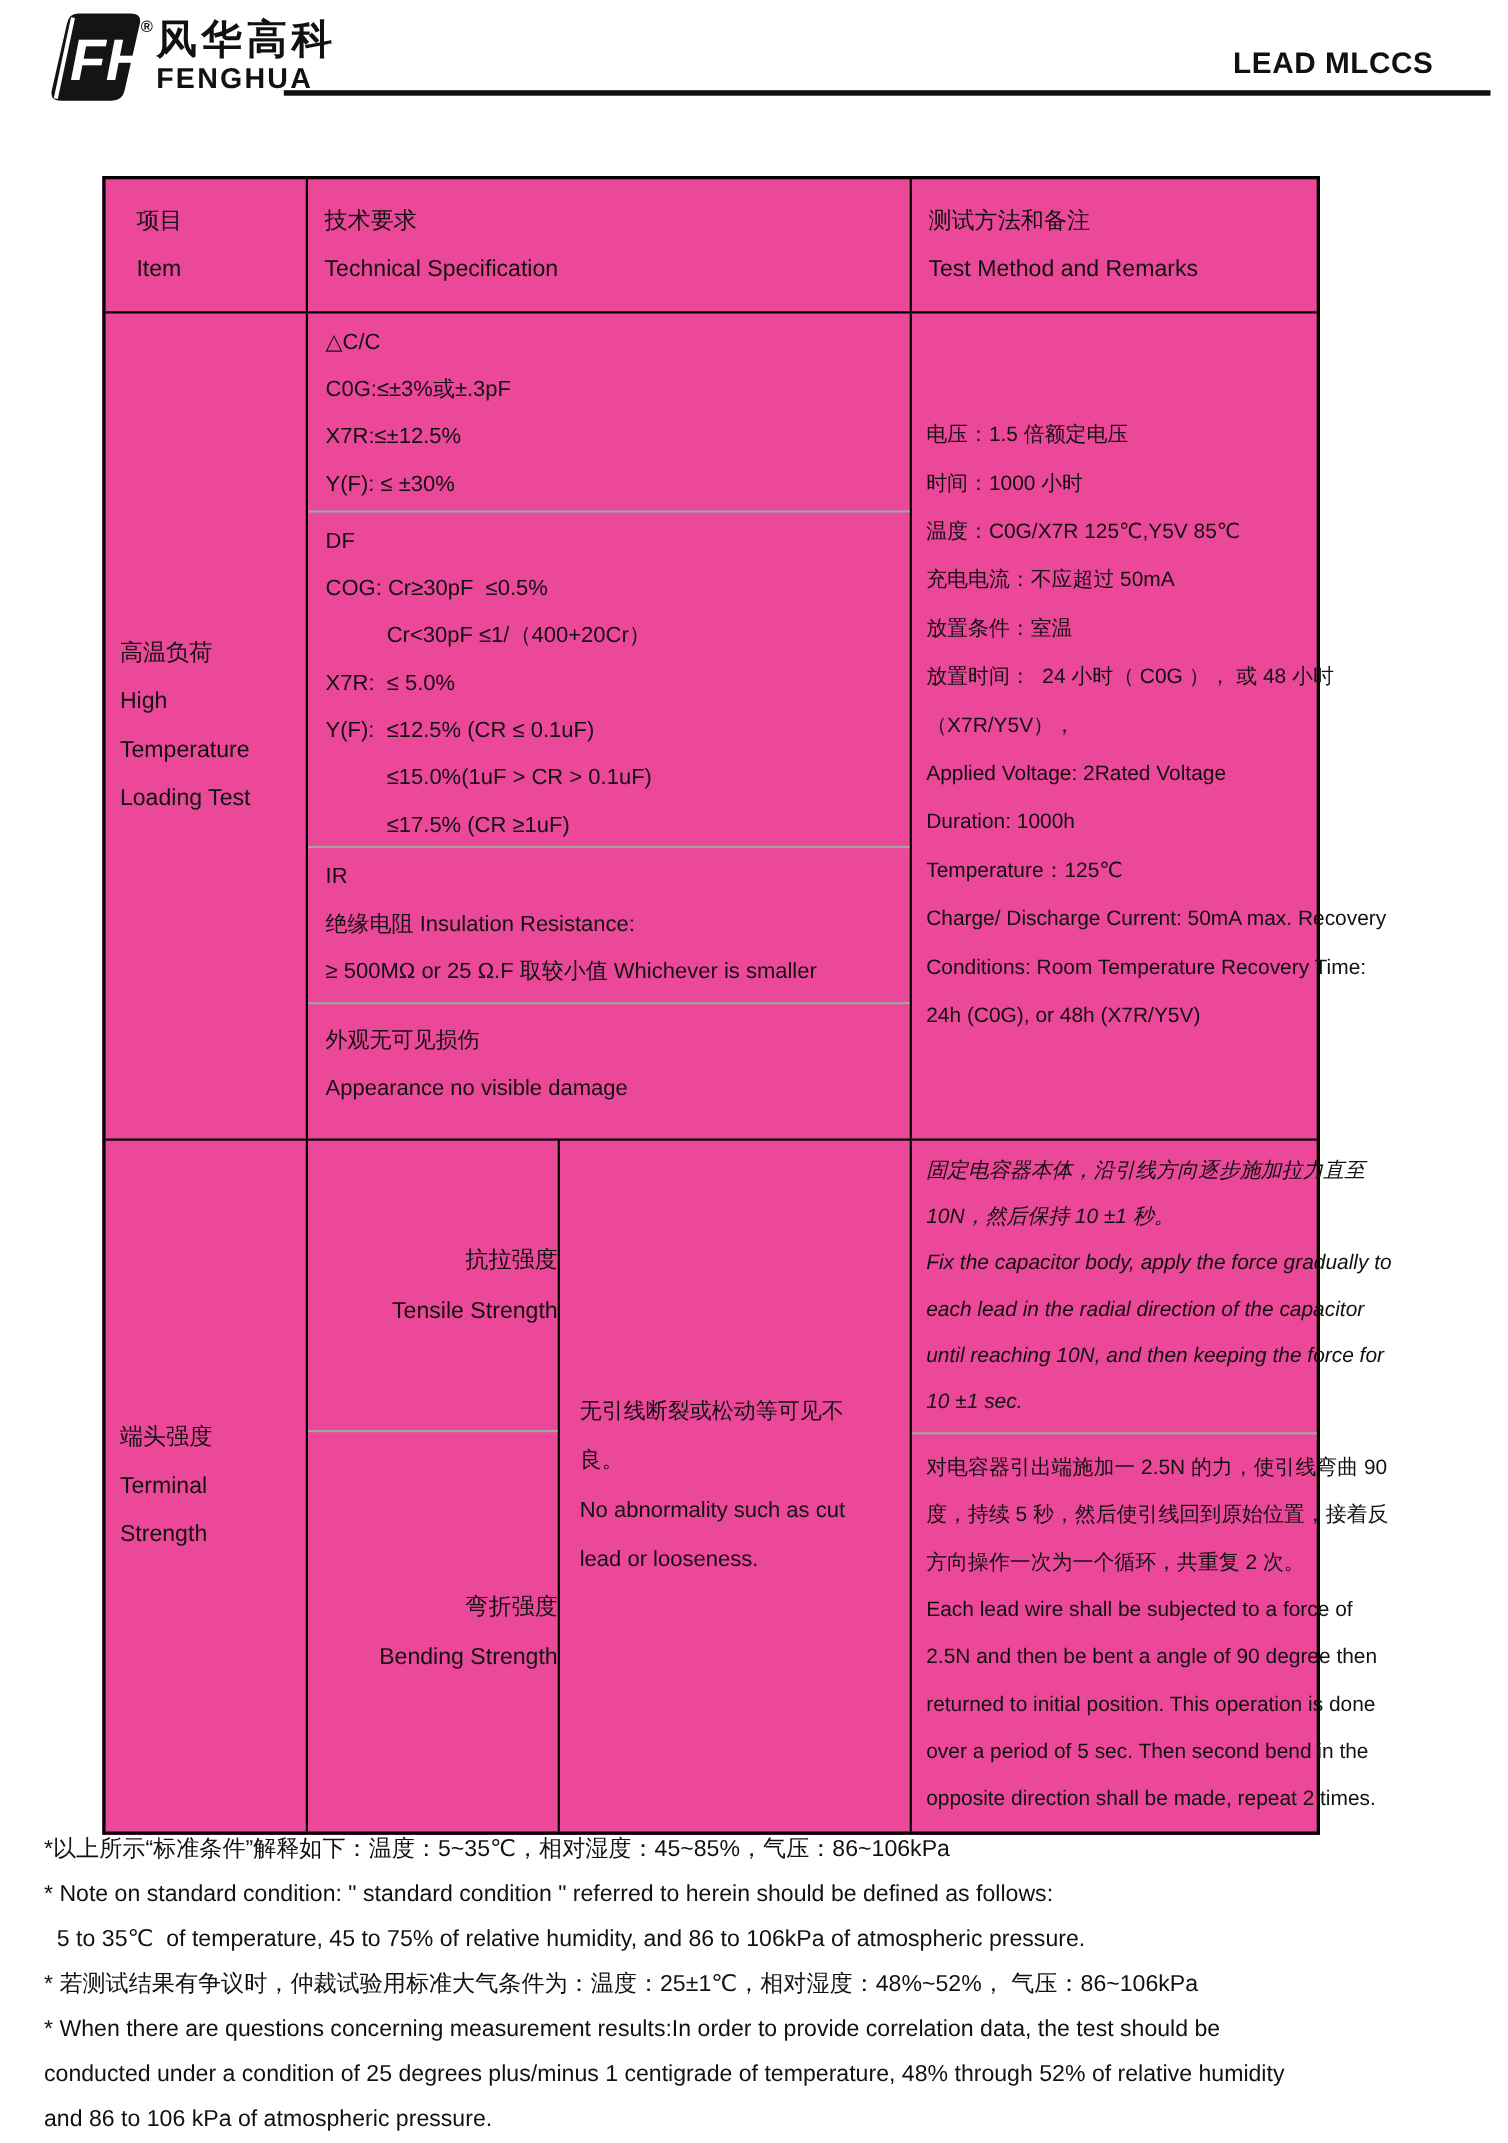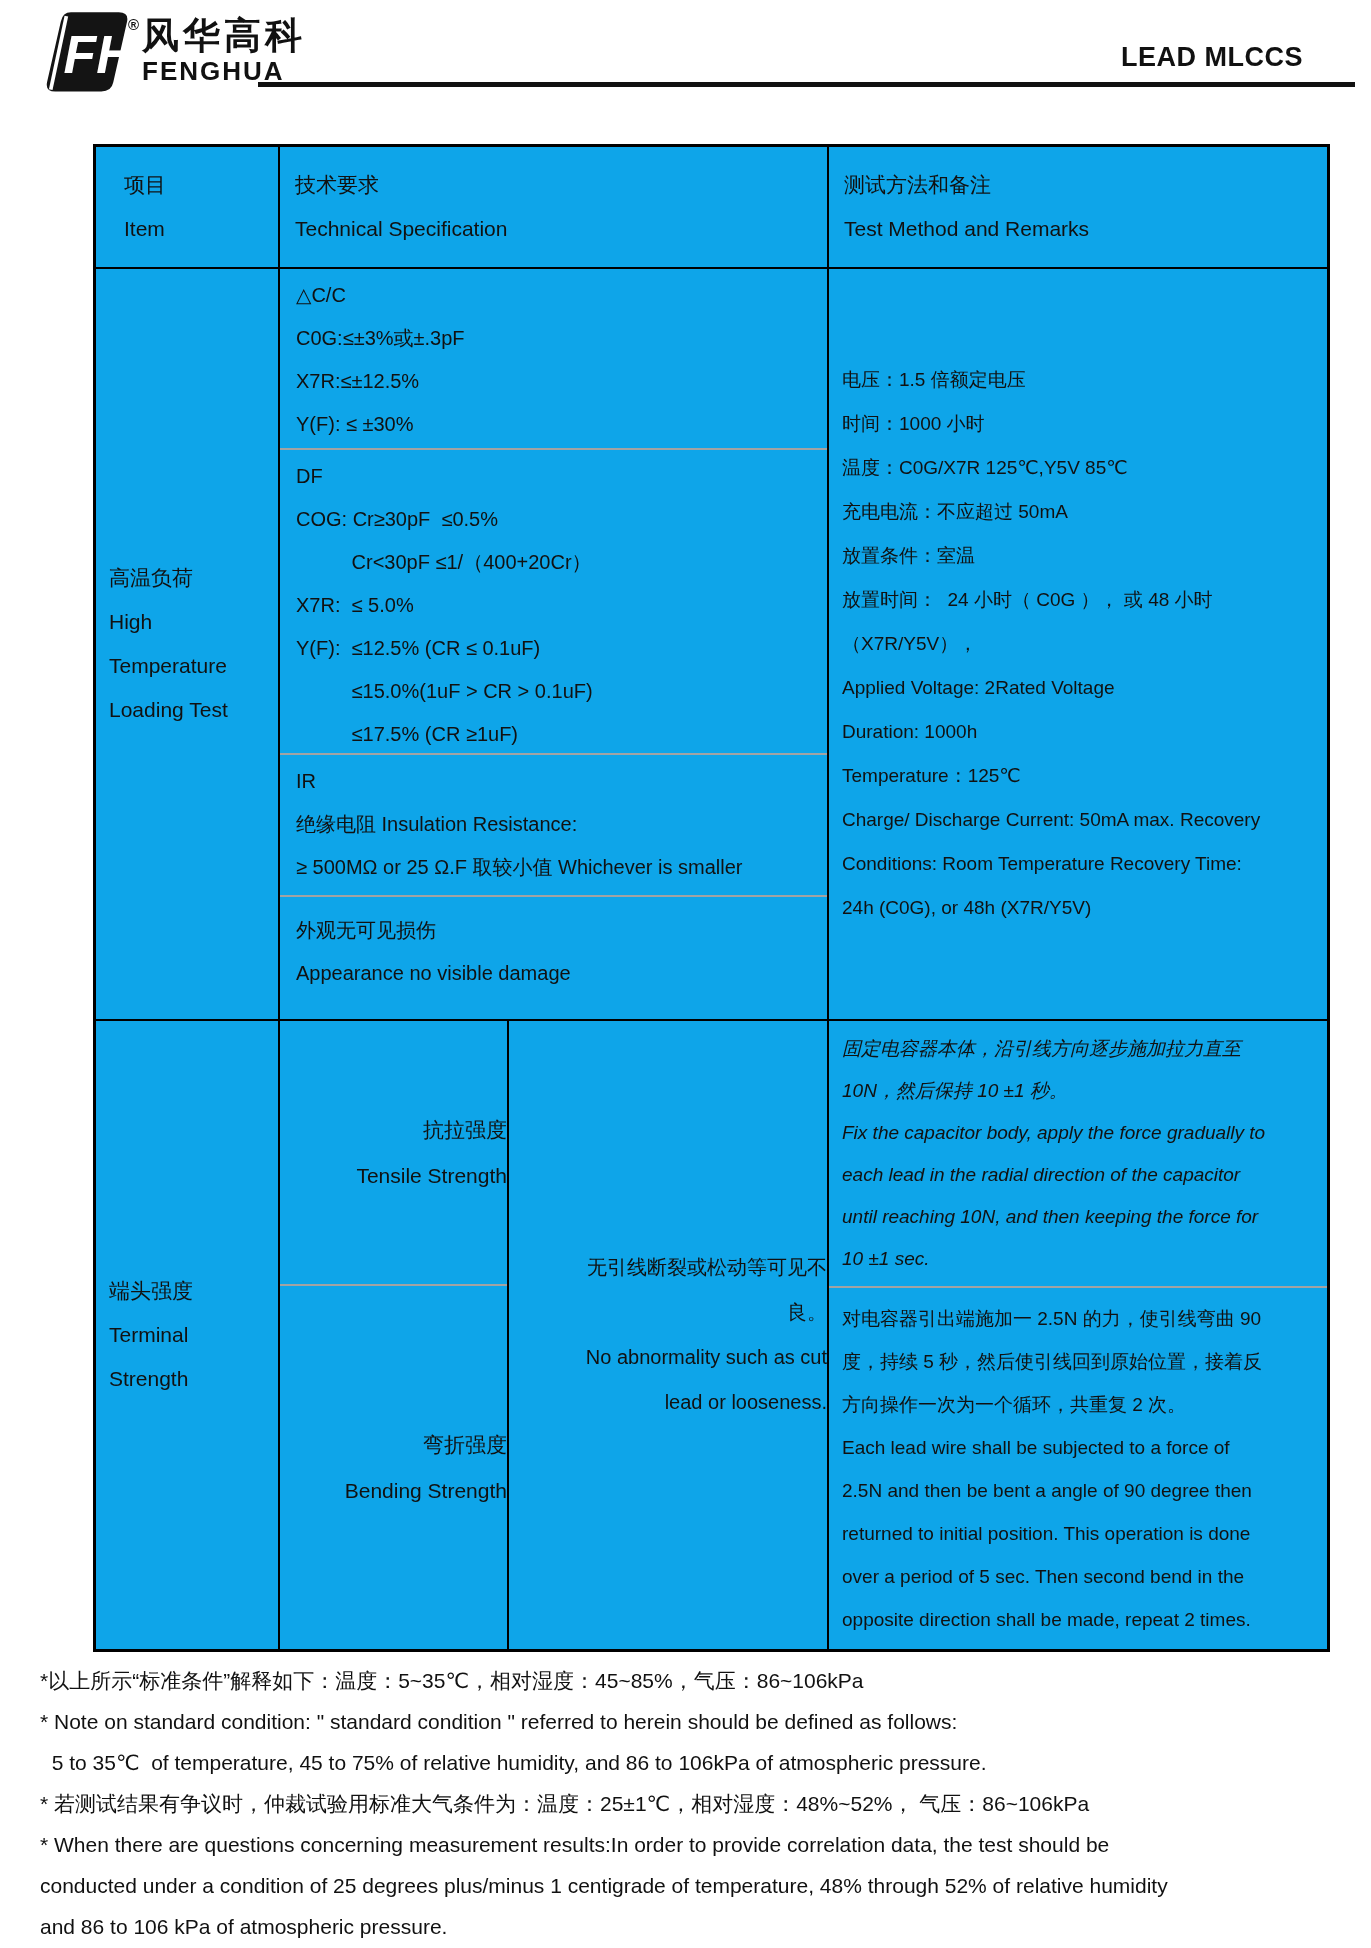--- a/index.html
+++ b/index.html
@@ -12,21 +12,21 @@
   .logo{position:absolute;left:36px;top:8px;display:flex;align-items:flex-start;}
   .logo svg{display:block;}
   .reg{position:absolute;left:128px;top:16px;font-size:15px;font-weight:bold;}
   .brand{position:absolute;left:142px;top:16px;}
   .brand-cn{font-size:37px;font-weight:bold;letter-spacing:4px;line-height:40px;white-space:pre;}
   .brand-en{font-size:26px;font-weight:600;letter-spacing:2px;line-height:30px;white-space:pre;}
   .doc-title{position:absolute;right:68px;top:42px;font-size:27px;font-weight:bold;letter-spacing:0.5px;}
   .header-rule{position:absolute;left:258px;right:16px;top:82px;height:5px;background:#111111;}
 
   
-  .spec-table{position:absolute;left:93px;top:144px;width:1237px;border:3px solid #000;box-sizing:border-box;background:#0ea5e9;}
+  .spec-table{position:absolute;left:93px;top:160px;width:1107px;border:3px solid #000;box-sizing:border-box;background:#ec4899;}
   .trow{display:flex;box-sizing:border-box;width:100%;}
   .cell{box-sizing:border-box;min-width:0;}
   .bR{border-right:2px solid #000;}
   .bB{border-bottom:2px solid #a3a3a3;}
   .thead{height:122px;border-bottom:2px solid #000;}
   .row-high{height:752px;border-bottom:2px solid #000;}
   .row-term{height:628px;}
   .col-item{width:184px;}
   .col-spec{width:549px;display:flex;flex-direction:column;}
   .col-method{flex:1;}
@@ -37,21 +37,21 @@
   .hcell .line{font-size:21px;line-height:44px;white-space:pre;}
   .line{white-space:pre;}
   .col-item .line{font-size:21px;line-height:44px;padding-left:13px;}
   .spec-sub{box-sizing:border-box;padding:5px 0 0 16px;}
   .spec-sub .line{font-size:20px;line-height:43px;}
   .sub-cc{height:181px;}
   .sub-df{height:305px;}
   .sub-ir{height:142px;}
   .sub-app{flex:1;padding-top:12px;}
   .method .line{font-size:19px;line-height:44px;padding-left:13px;}
-  .col-result .line{font-size:20px;line-height:45px;padding-left:18px;text-align:right;}
+  .col-result .line{font-size:20px;line-height:45px;padding-left:18px;}
   .sub-label{box-sizing:border-box;}
   .sub-label .line{font-size:21px;line-height:46px;padding-left:16px;}
   .sub-a{height:265px;}
   .sub-b{flex:1;}
   .m-a .line{line-height:42px;font-style:italic;}
   .m-b .line{line-height:43px;}
 
   
   .notes{position:absolute;left:40px;top:1660px;width:1305px;}
   .notes .line{font-size:21px;line-height:41px;white-space:pre;}

